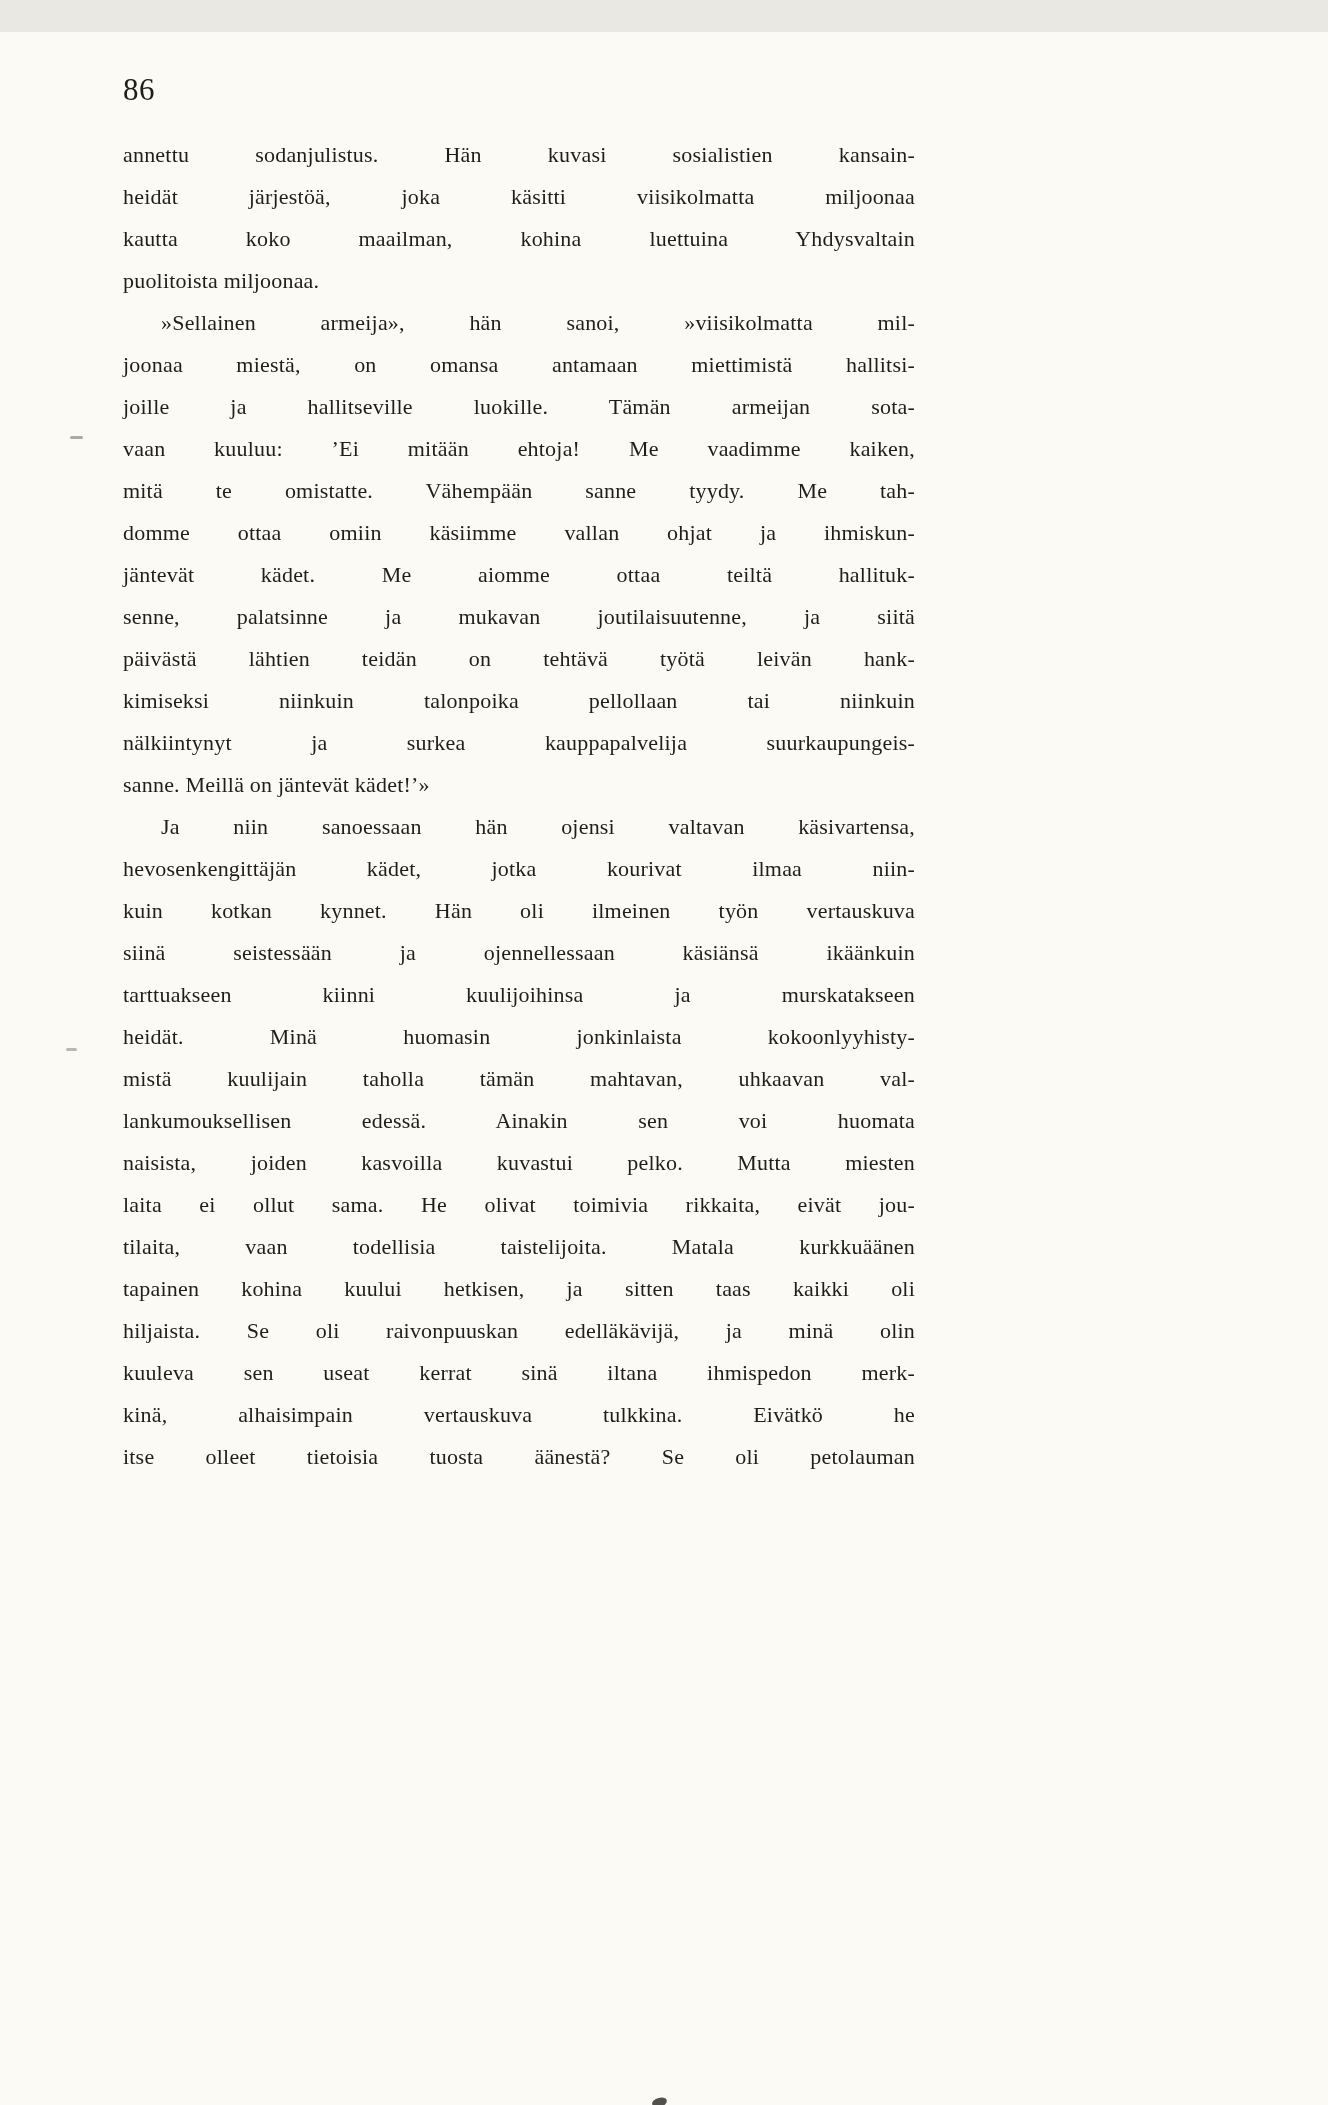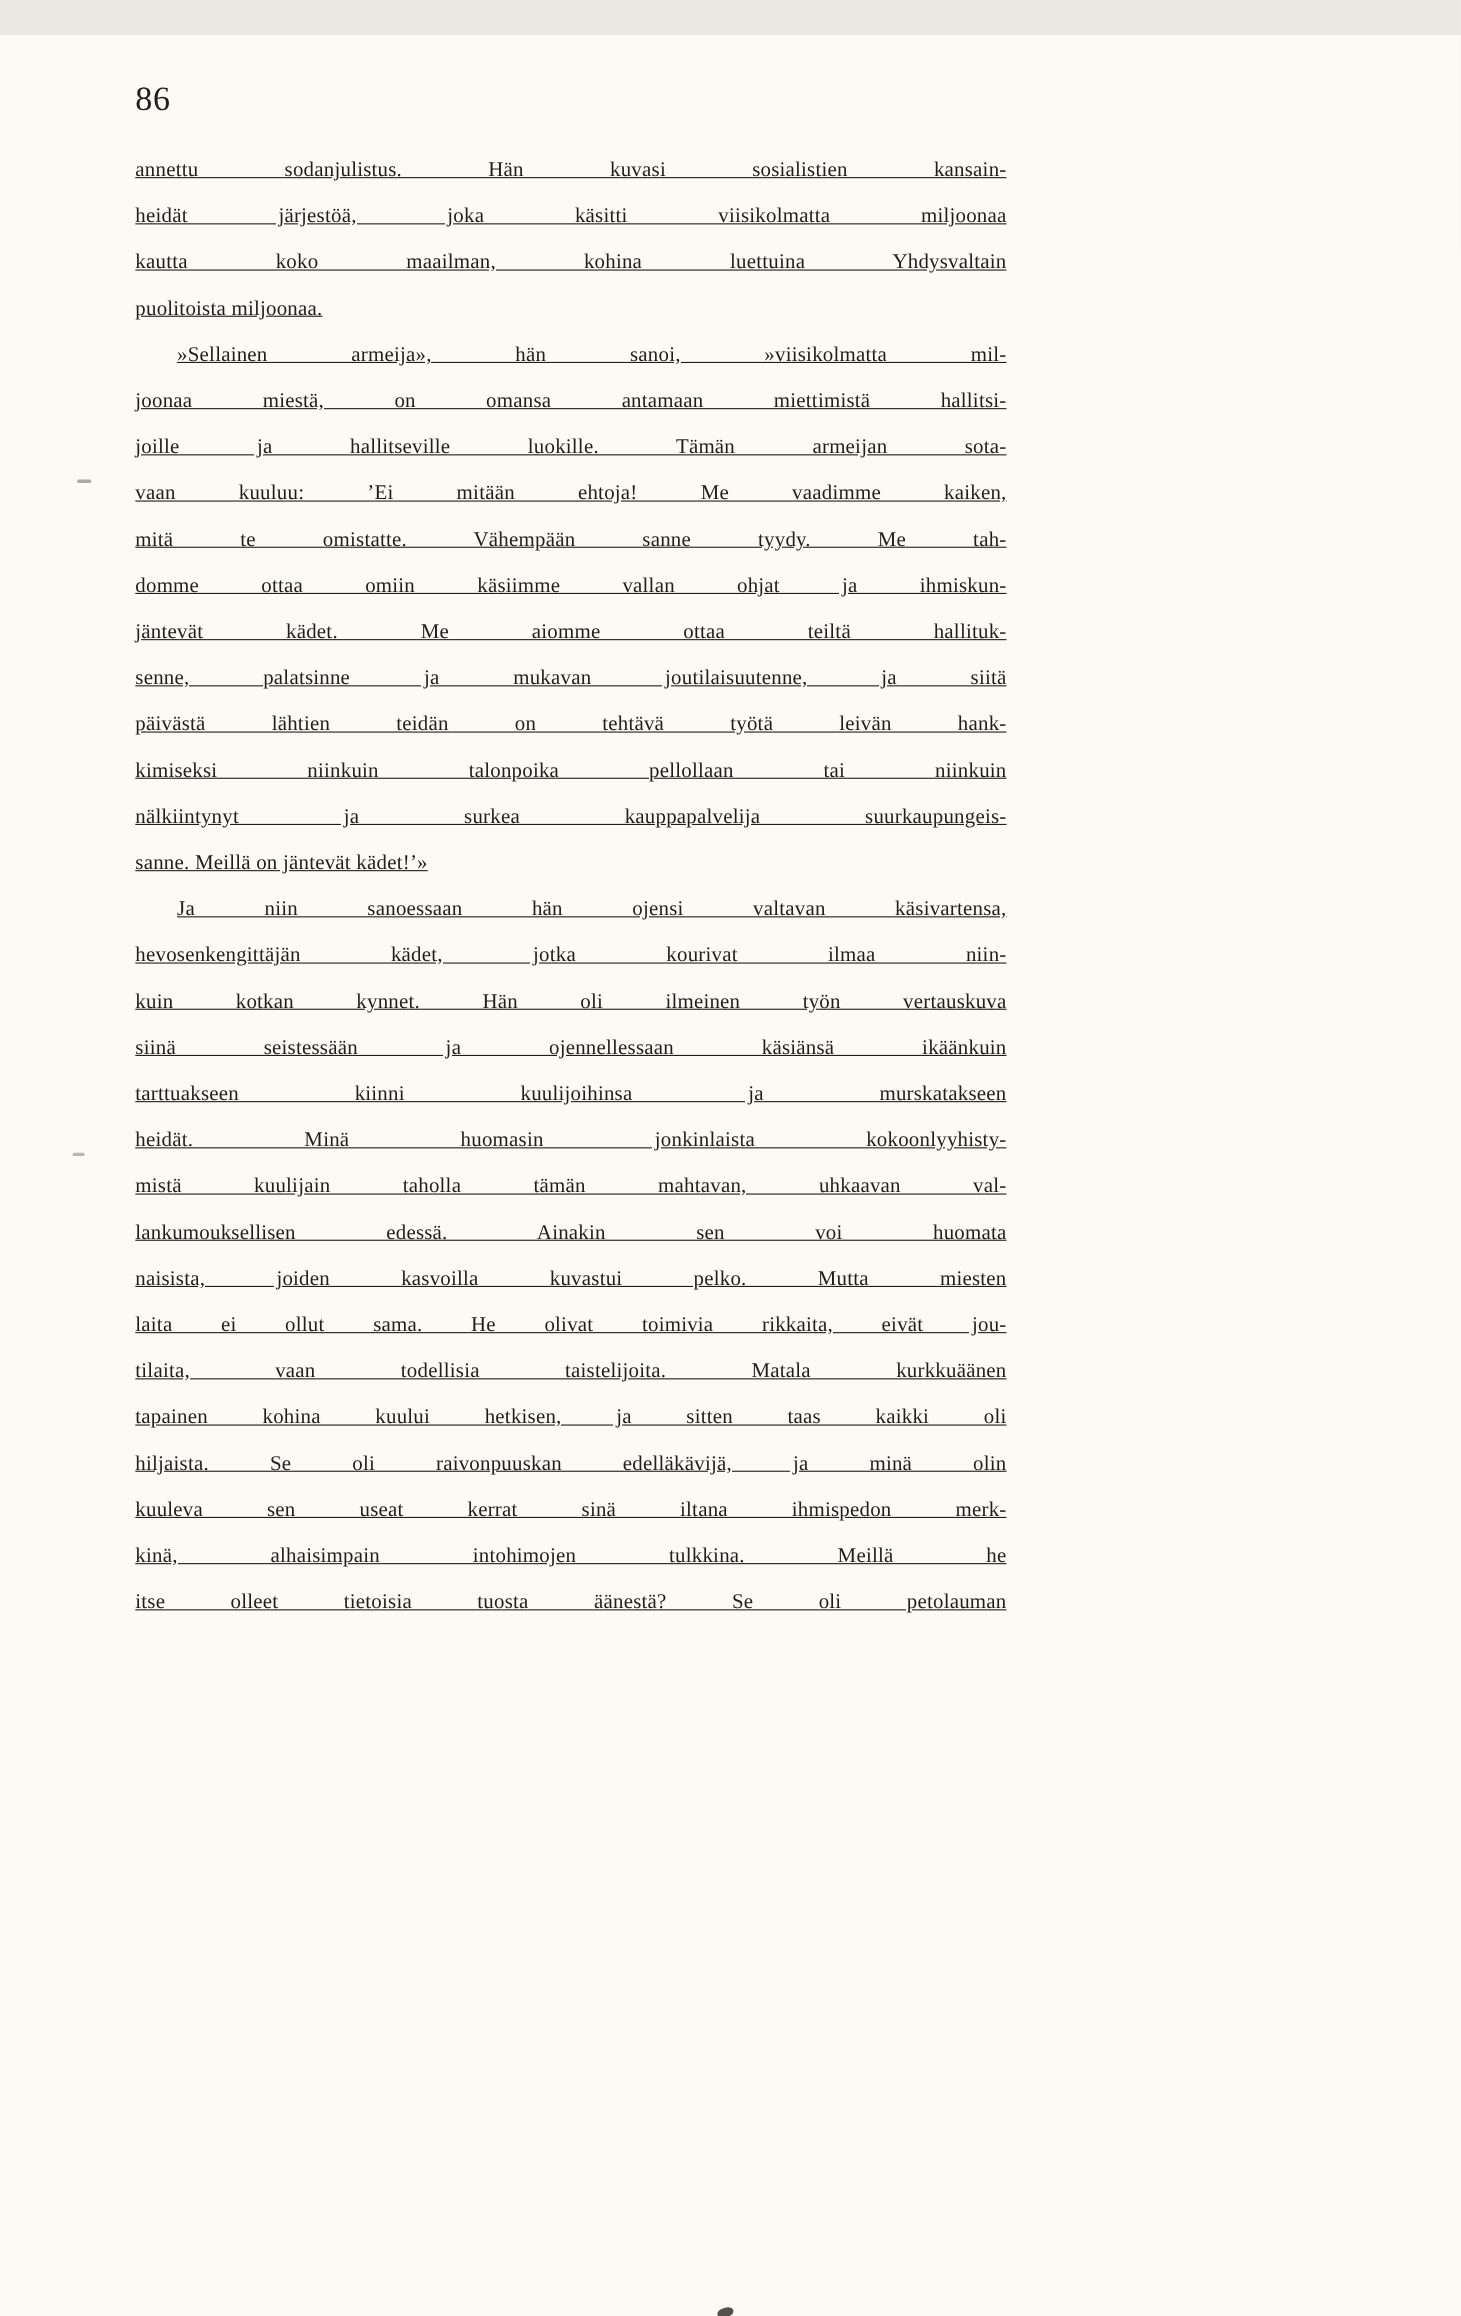--- a/index.html
+++ b/index.html
@@ -29,28 +29,27 @@
   }
   .page-number {
     font-size: 31px;
     line-height: 36px;
     letter-spacing: 0.5px;
     margin-bottom: 26px;
     color: var(--ink);
   }
   .text-block { width: 792px; }
   .line {
-    font-size: 19px;
+    font-size: 22px;
     line-height: 42px;
     letter-spacing: 0.2px;
     text-align: justify;
     text-align-last: justify;
     color: var(--ink);
     white-space: normal;
-    text-decoration: underline;
   }
   .line.indent { text-indent: 38px; }
   .line.last { text-align-last: left; }
   .scan-mark {
     position: absolute;
     background: #6b6761;
     border-radius: 2px;
   }
   .scan-mark.m1 { left: 70px; top: 404px; width: 13px; height: 3px; opacity: 0.55; }
   .scan-mark.m2 { left: 66px; top: 1016px; width: 11px; height: 3px; opacity: 0.45; }
@@ -101,21 +100,21 @@
           <div class="line">tarttuakseen kiinni kuulijoihinsa ja murskatakseen</div>
           <div class="line">heidät. Minä huomasin jonkinlaista kokoonlyyhisty-</div>
           <div class="line">mistä kuulijain taholla tämän mahtavan, uhkaavan val-</div>
           <div class="line">lankumouksellisen edessä. Ainakin sen voi huomata</div>
           <div class="line">naisista, joiden kasvoilla kuvastui pelko. Mutta miesten</div>
           <div class="line">laita ei ollut sama. He olivat toimivia rikkaita, eivät jou-</div>
           <div class="line">tilaita, vaan todellisia taistelijoita. Matala kurkkuäänen</div>
           <div class="line">tapainen kohina kuului hetkisen, ja sitten taas kaikki oli</div>
           <div class="line">hiljaista. Se oli raivonpuuskan edelläkävijä, ja minä olin</div>
           <div class="line">kuuleva sen useat kerrat sinä iltana ihmispedon merk-</div>
-          <div class="line">kinä, alhaisimpain intohimojen tulkkina. Meillä he</div>
+          <div class="line">kinä, alhaisimpain vertauskuva tulkkina. Eivätkö he</div>
           <div class="line">itse olleet tietoisia tuosta äänestä? Se oli petolauman</div>
         </div>
       </div>
   </div>
   <div class="scan-mark m1"></div>
   <div class="scan-mark m2"></div>
   <div class="scan-artifact"></div>
 </div>
 
 </body></html>

